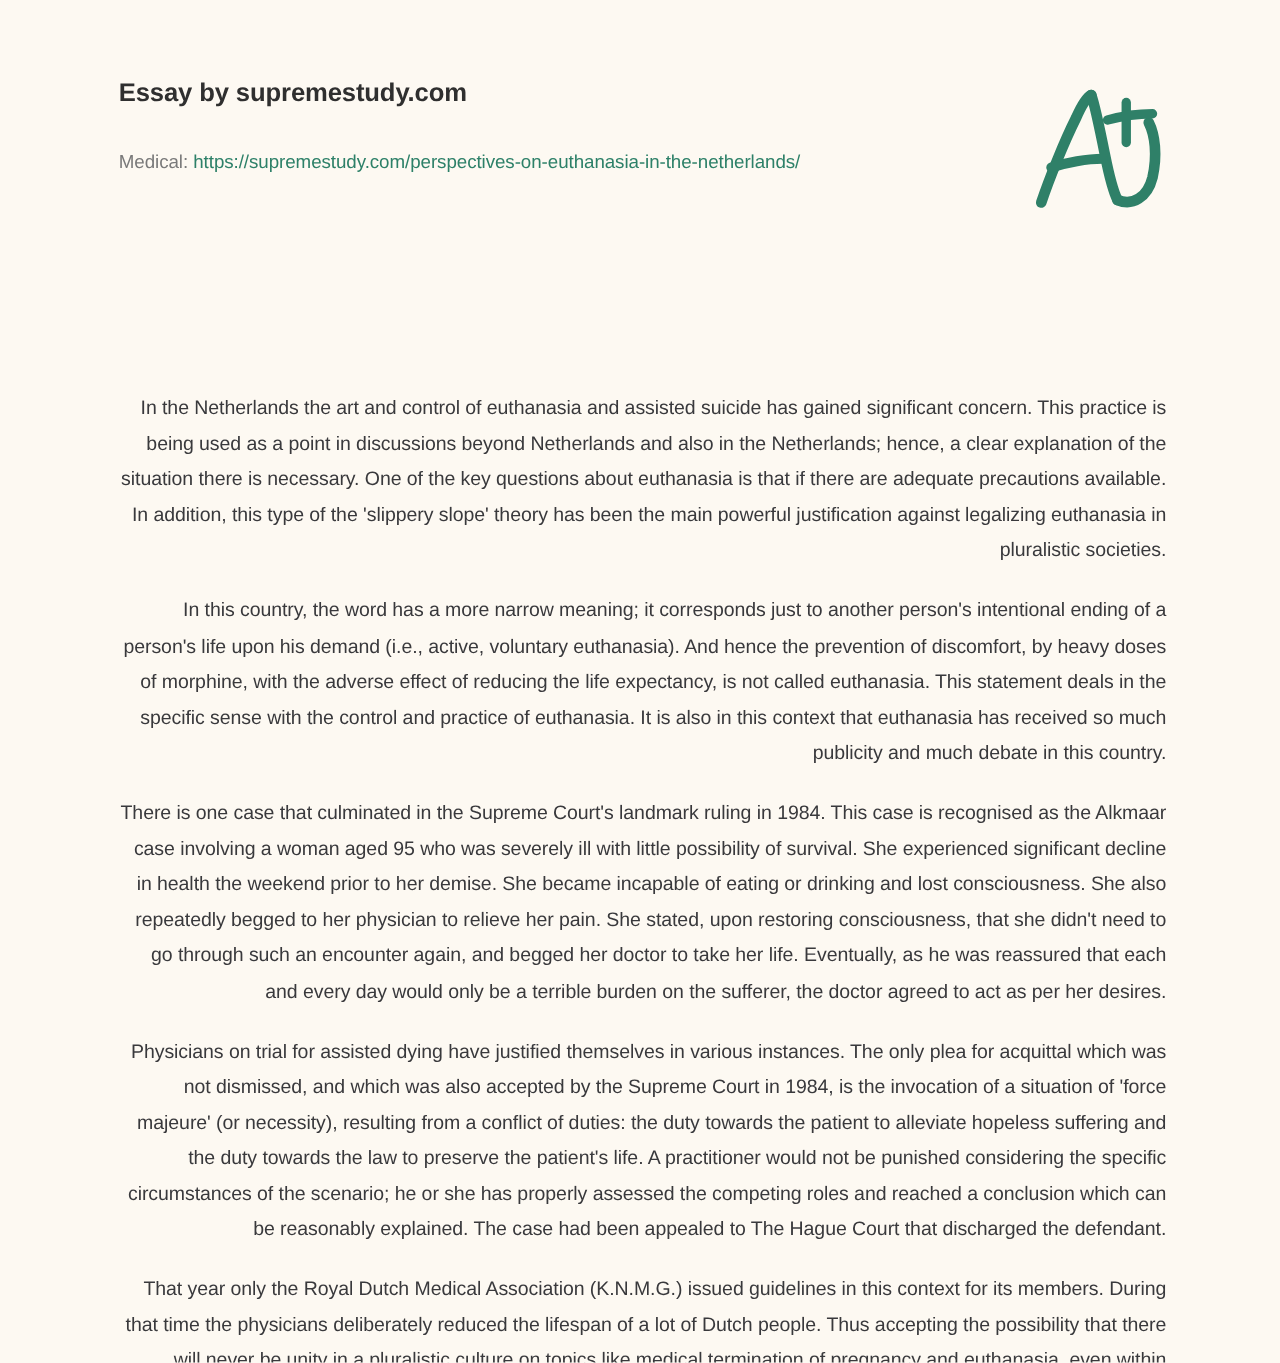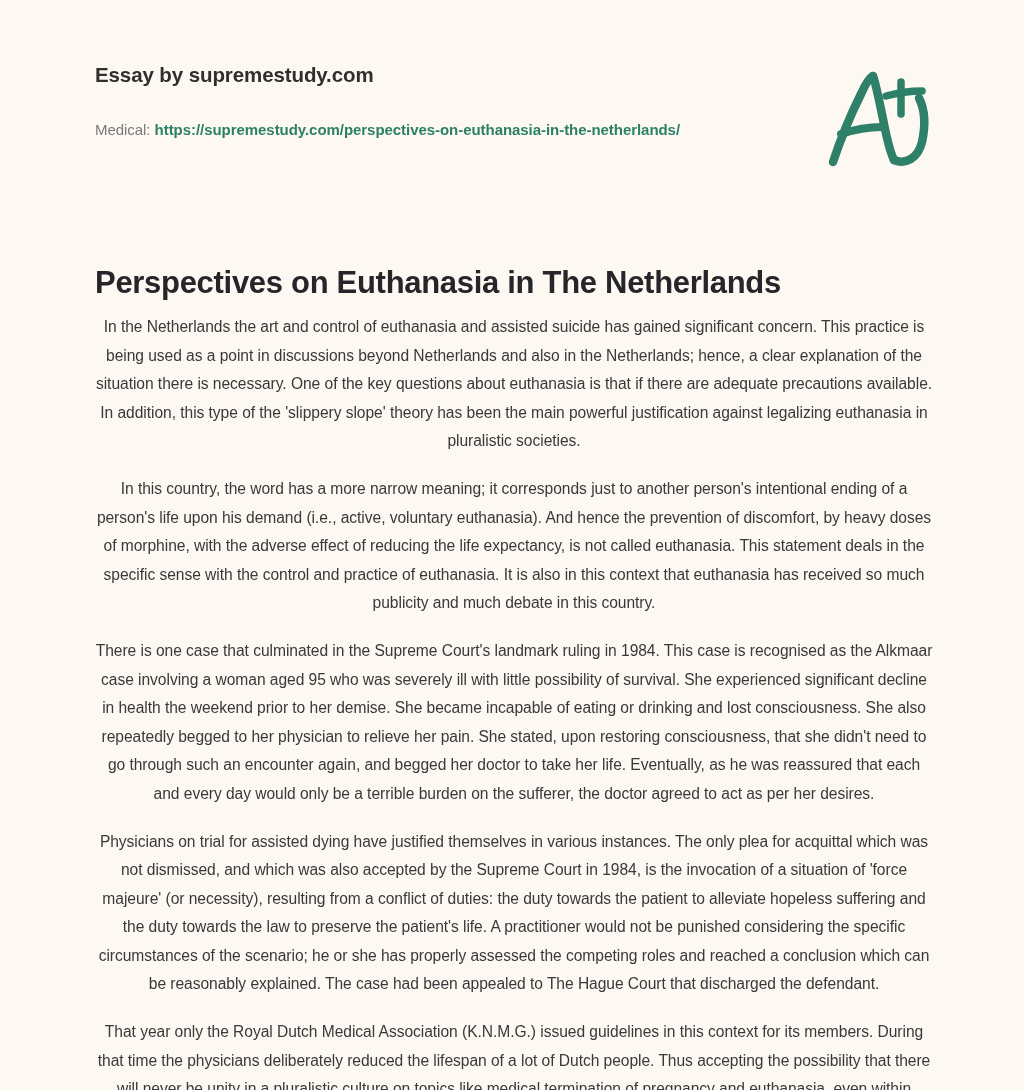--- a/index.html
+++ b/index.html
@@ -50,21 +50,20 @@
     color: #7a7a7a;
     white-space: nowrap;
     letter-spacing: -0.05px;
   }
   .source-label {
     color: #7a7a7a;
   }
   .source-url {
     color: #2d8068;
     text-decoration: none;
-    font-weight: bold;
   }
 
   
   .logo {
     position: absolute;
     left: 818px;
     top: 66px;
     width: 122px;
     height: 104px;
   }
@@ -93,21 +92,21 @@
     left: 95px;
     top: 313px;
     width: 838px;
   }
   .article p {
     margin: 0 0 19px 0;
     font-size: 15.6px;
     line-height: 28.6px;
     color: #39393c;
     letter-spacing: -0.05px;
-    text-align: center;
+    text-align: right;
   }
   .article p:last-child {
     margin-bottom: 0;
   }
 </style>
 </head>
 <body>
 
 <div class="page">
 
@@ -134,21 +133,20 @@
 
           <path d="M83 16 C 83 26, 83 38, 83 48" stroke-width="7.5"></path>
 
           <path d="M68 30 C 79 27, 93 25, 104 25" stroke-width="7.5"></path>
         </g>
       </svg>
     </div>
 
   </div>
 
-  <h1 class="title">Perspectives on Euthanasia in The Netherlands</h1>
 
   <div class="article">
     <p>In the Netherlands the art and control of euthanasia and assisted suicide has gained significant concern. This practice is being used as a point in discussions beyond Netherlands and also in the Netherlands; hence, a clear explanation of the situation there is necessary. One of the key questions about euthanasia is that if there are adequate precautions available. In addition, this type of the 'slippery slope' theory has been the main powerful justification against legalizing euthanasia in pluralistic societies.</p>
     <p>In this country, the word has a more narrow meaning; it corresponds just to another person's intentional ending of a person's life upon his demand (i.e., active, voluntary euthanasia). And hence the prevention of discomfort, by heavy doses of morphine, with the adverse effect of reducing the life expectancy, is not called euthanasia. This statement deals in the specific sense with the control and practice of euthanasia. It is also in this context that euthanasia has received so much publicity and much debate in this country.</p>
     <p>There is one case that culminated in the Supreme Court's landmark ruling in 1984. This case is recognised as the Alkmaar case involving a woman aged 95 who was severely ill with little possibility of survival. She experienced significant decline in health the weekend prior to her demise. She became incapable of eating or drinking and lost consciousness. She also repeatedly begged to her physician to relieve her pain. She stated, upon restoring consciousness, that she didn't need to go through such an encounter again, and begged her doctor to take her life. Eventually, as he was reassured that each and every day would only be a terrible burden on the sufferer, the doctor agreed to act as per her desires.</p>
     <p>Physicians on trial for assisted dying have justified themselves in various instances. The only plea for acquittal which was not dismissed, and which was also accepted by the Supreme Court in 1984, is the invocation of a situation of 'force majeure' (or necessity), resulting from a conflict of duties: the duty towards the patient to alleviate hopeless suffering and the duty towards the law to preserve the patient's life. A practitioner would not be punished considering the specific circumstances of the scenario; he or she has properly assessed the competing roles and reached a conclusion which can be reasonably explained. The case had been appealed to The Hague Court that discharged the defendant.</p>
     <p>That year only the Royal Dutch Medical Association (K.N.M.G.) issued guidelines in this context for its members. During that time the physicians deliberately reduced the lifespan of a lot of Dutch people. Thus accepting the possibility that there will never be unity in a pluralistic culture on topics like medical termination of pregnancy and euthanasia, even within physicians, the health agency claimed that under some cases euthanasia could be reasonable. To advise the professionals on the circu</p>
   </div>
 
 </div>

